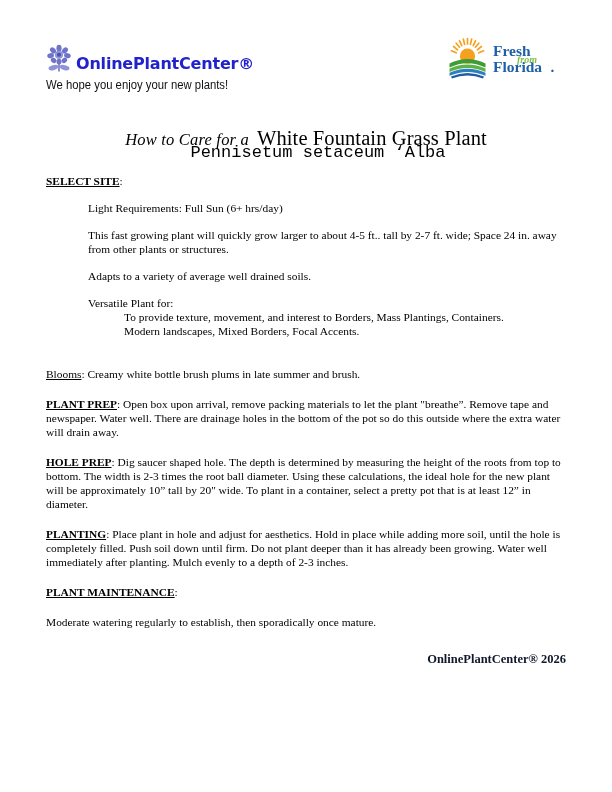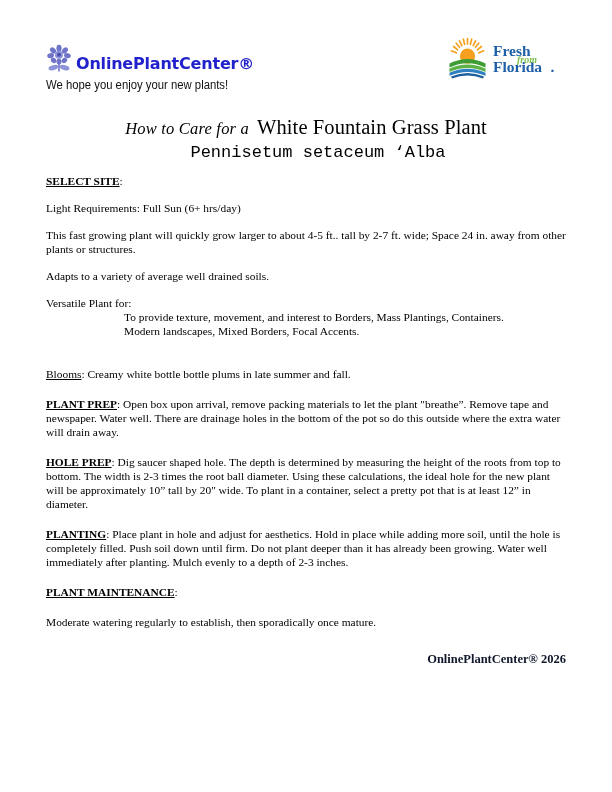--- a/index.html
+++ b/index.html
@@ -75,21 +75,21 @@
     position: absolute;
     left: 447px;
     top: 36px;
     width: 122px;
     height: 48px;
   }
 
   
   .title-line {
     position: absolute;
-    top: 116px;
+    top: 127px;
     left: 0;
     width: 612px;
     text-align: center;
     white-space: nowrap;
   }
   .title-pre {
     font-family: "Liberation Serif", serif;
     font-style: italic;
     font-size: 16.5px;
     letter-spacing: 0.2px;
@@ -125,21 +125,21 @@
     margin: 0 0 0 0;
   }
   .u { text-decoration: underline; }
 
   .para {
     margin: 0;
   }
   .gap-md { height: 13px; }
   .gap-lg { height: 16px; }
 
-  .indent-1 { }
+  .indent-1 { margin-left: 42px; }
   .indent-2 { margin-left: 78px; }
 
   .block-para {
     margin: 0;
     text-align: left;
   }
 
   .footer {
     position: absolute;
     left: 0;
@@ -234,21 +234,21 @@
     <div class="para indent-1">Adapts to a variety of average well drained soils.</div>
 
     <div class="gap-md"></div>
     <div class="para indent-1">Versatile Plant for:</div>
     <div class="para indent-2">To provide texture, movement, and interest to Borders, Mass Plantings, Containers.</div>
     <div class="para indent-2">Modern landscapes, Mixed Borders, Focal Accents.</div>
 
     <div class="gap-md"></div>
 
     <div class="gap-lg"></div>
-    <div class="block-para"><span class="u">Blooms</span><span>:</span><span> Creamy white bottle bottle plums in late summer and fall.</span></div>
+    <div class="block-para"><span class="u">Blooms</span><span>:</span><span> Creamy white bottle brush plums in late summer and brush.</span></div>
 
     <div class="gap-lg"></div>
     <div class="block-para"><span class="sect-head u">PLANT PREP</span><span>:</span><span>   Open box upon arrival, remove packing materials to let the plant "breathe”.  Remove tape and newspaper.  Water well.  There are drainage holes in the bottom of the pot so do this outside where the extra water will drain away.</span></div>
 
     <div class="gap-lg"></div>
     <div class="block-para"><span class="sect-head u">HOLE PREP</span><span>:</span><span>  Dig saucer shaped hole. The depth is determined by measuring the height of the roots from top to bottom. The width is 2-3 times the root ball diameter. Using these calculations, the ideal hole for the new plant will be approximately 10” tall by 20" wide. To plant in a container, select a pretty pot that is at least 12” in diameter.</span></div>
 
     <div class="gap-lg"></div>
     <div class="block-para"><span class="sect-head u">PLANTING</span><span>:</span><span>  Place plant in hole and adjust for aesthetics.  Hold in place while adding more soil, until the hole is completely filled.  Push soil down until firm.  Do not plant deeper than it has already been growing.  Water well immediately after planting.  Mulch evenly to a depth of 2-3 inches.</span></div>
 

